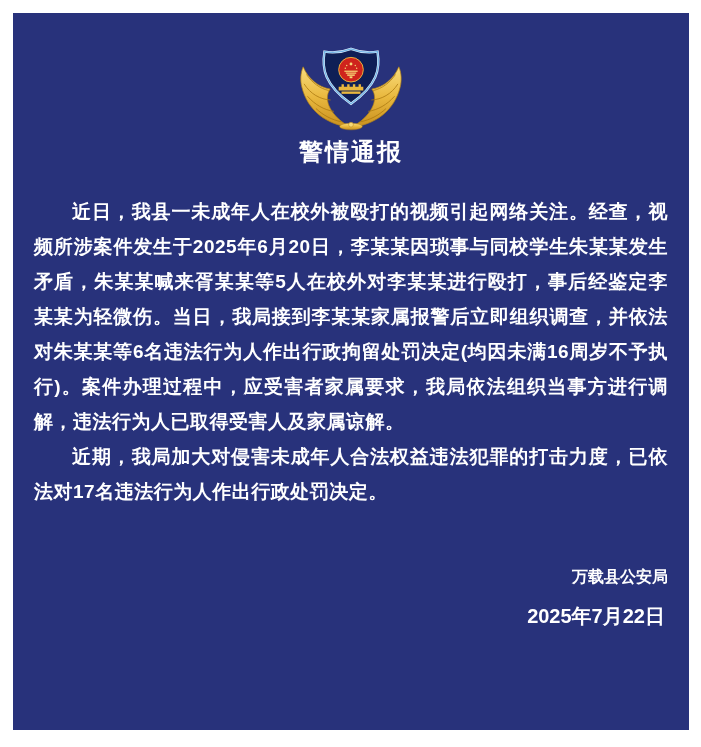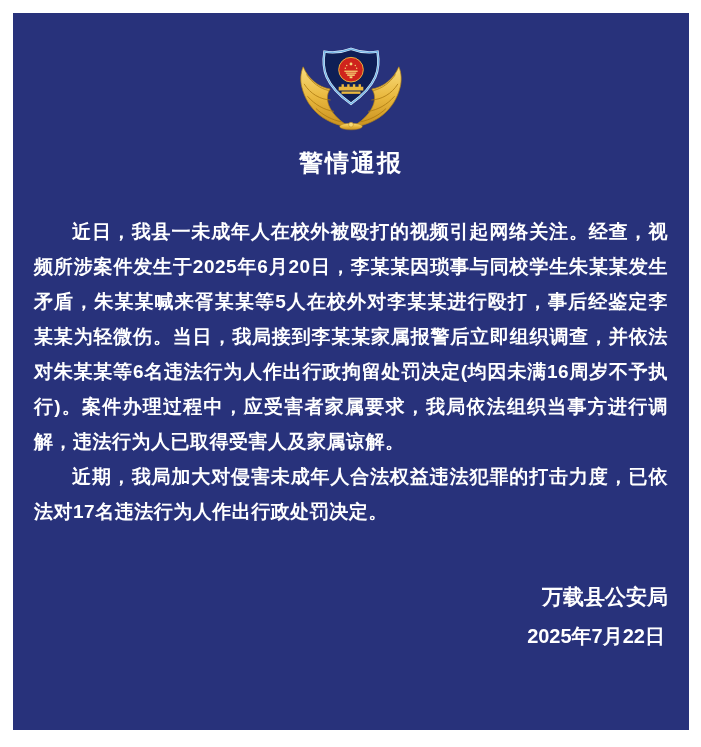--- a/index.html
+++ b/index.html
@@ -31,41 +31,41 @@
   .emblem-wrap svg{
     width:118px;
     height:90px;
     display:block;
   }
   .notice-title{
     text-align:center;
     font-size:24px;
     font-weight:bold;
     letter-spacing:2px;
-    margin-top:12px;
+    margin-top:1px;
     line-height:30px;
   }
   .notice-body{
-    margin-top:36px;
+    margin-top:27px;
   }
   .notice-body p{
     font-size:19px;
     line-height:35px;
     font-weight:600;
     text-align:justify;
     text-indent:2em;
     letter-spacing:0.5px;
     color:var(--text);
   }
   .signature{
     margin-top:50px;
     text-align:right;
   }
   .signature .issuer{
-    font-size:21px;
+    font-size:16px;
     font-weight:600;
     line-height:35px;
   }
   .signature .date{
     font-size:20px;
     font-weight:600;
     line-height:35px;
     margin-top:5px;
     padding-right:3px;
   }

